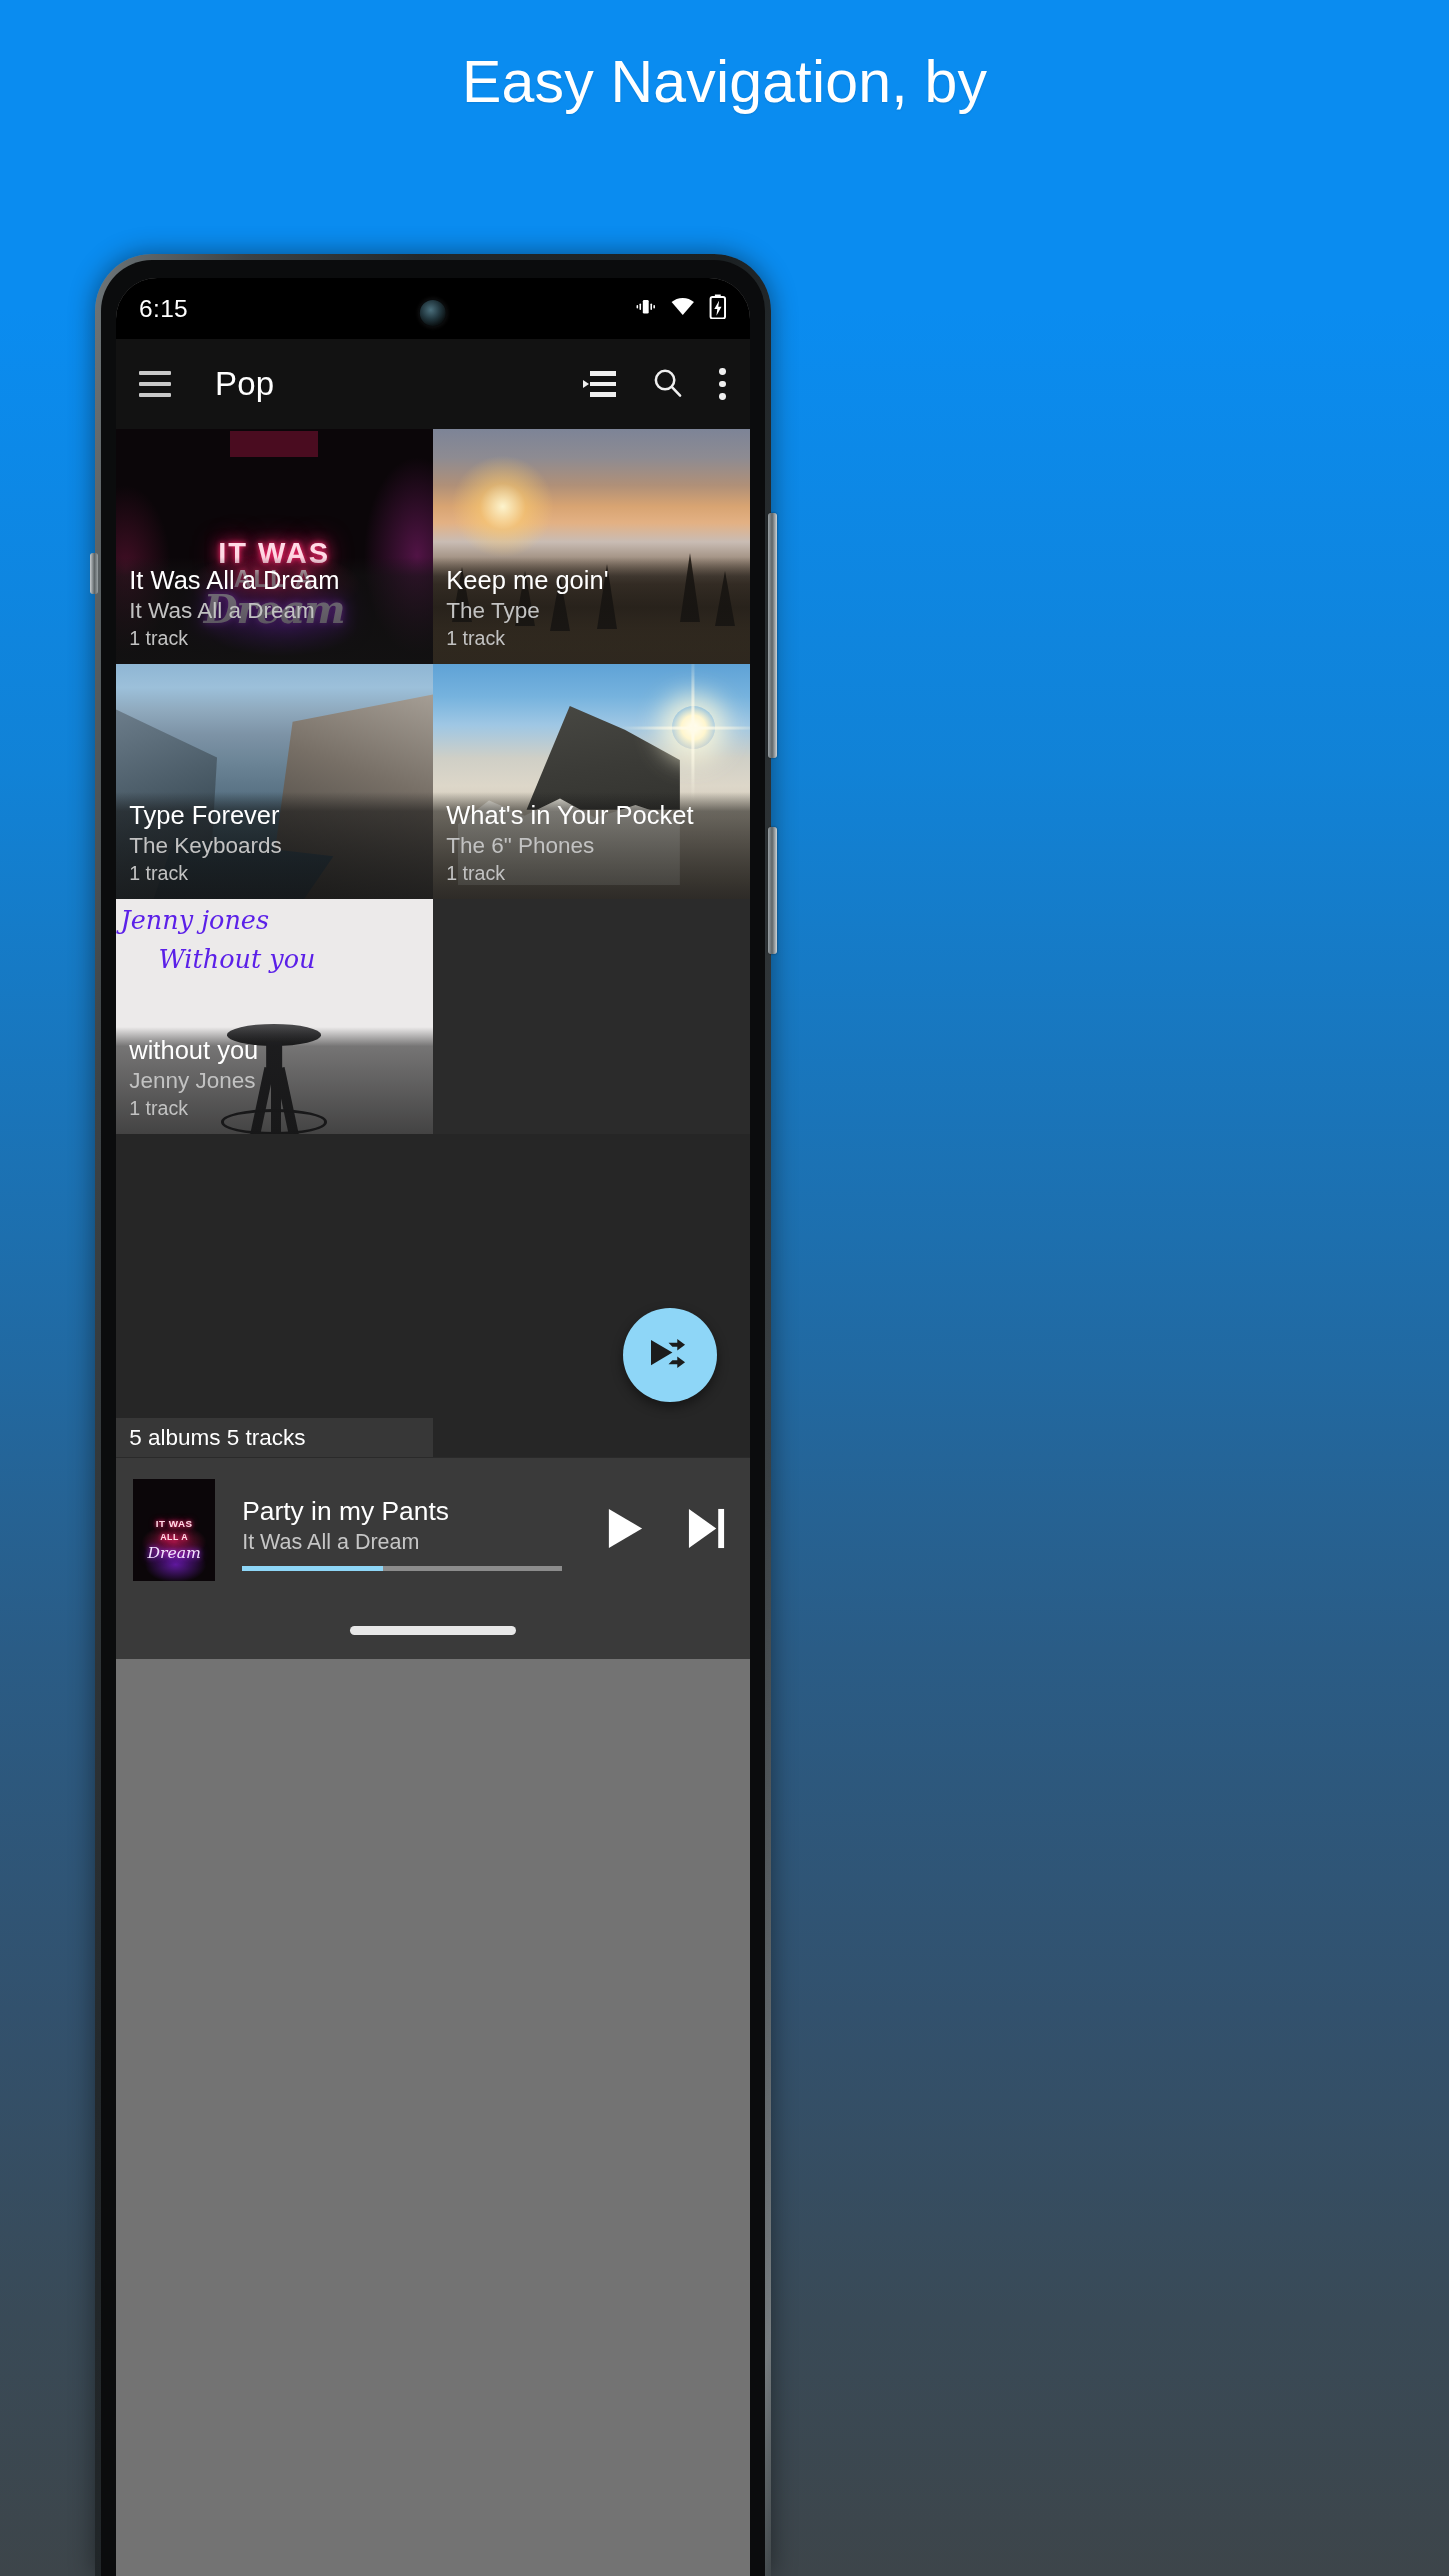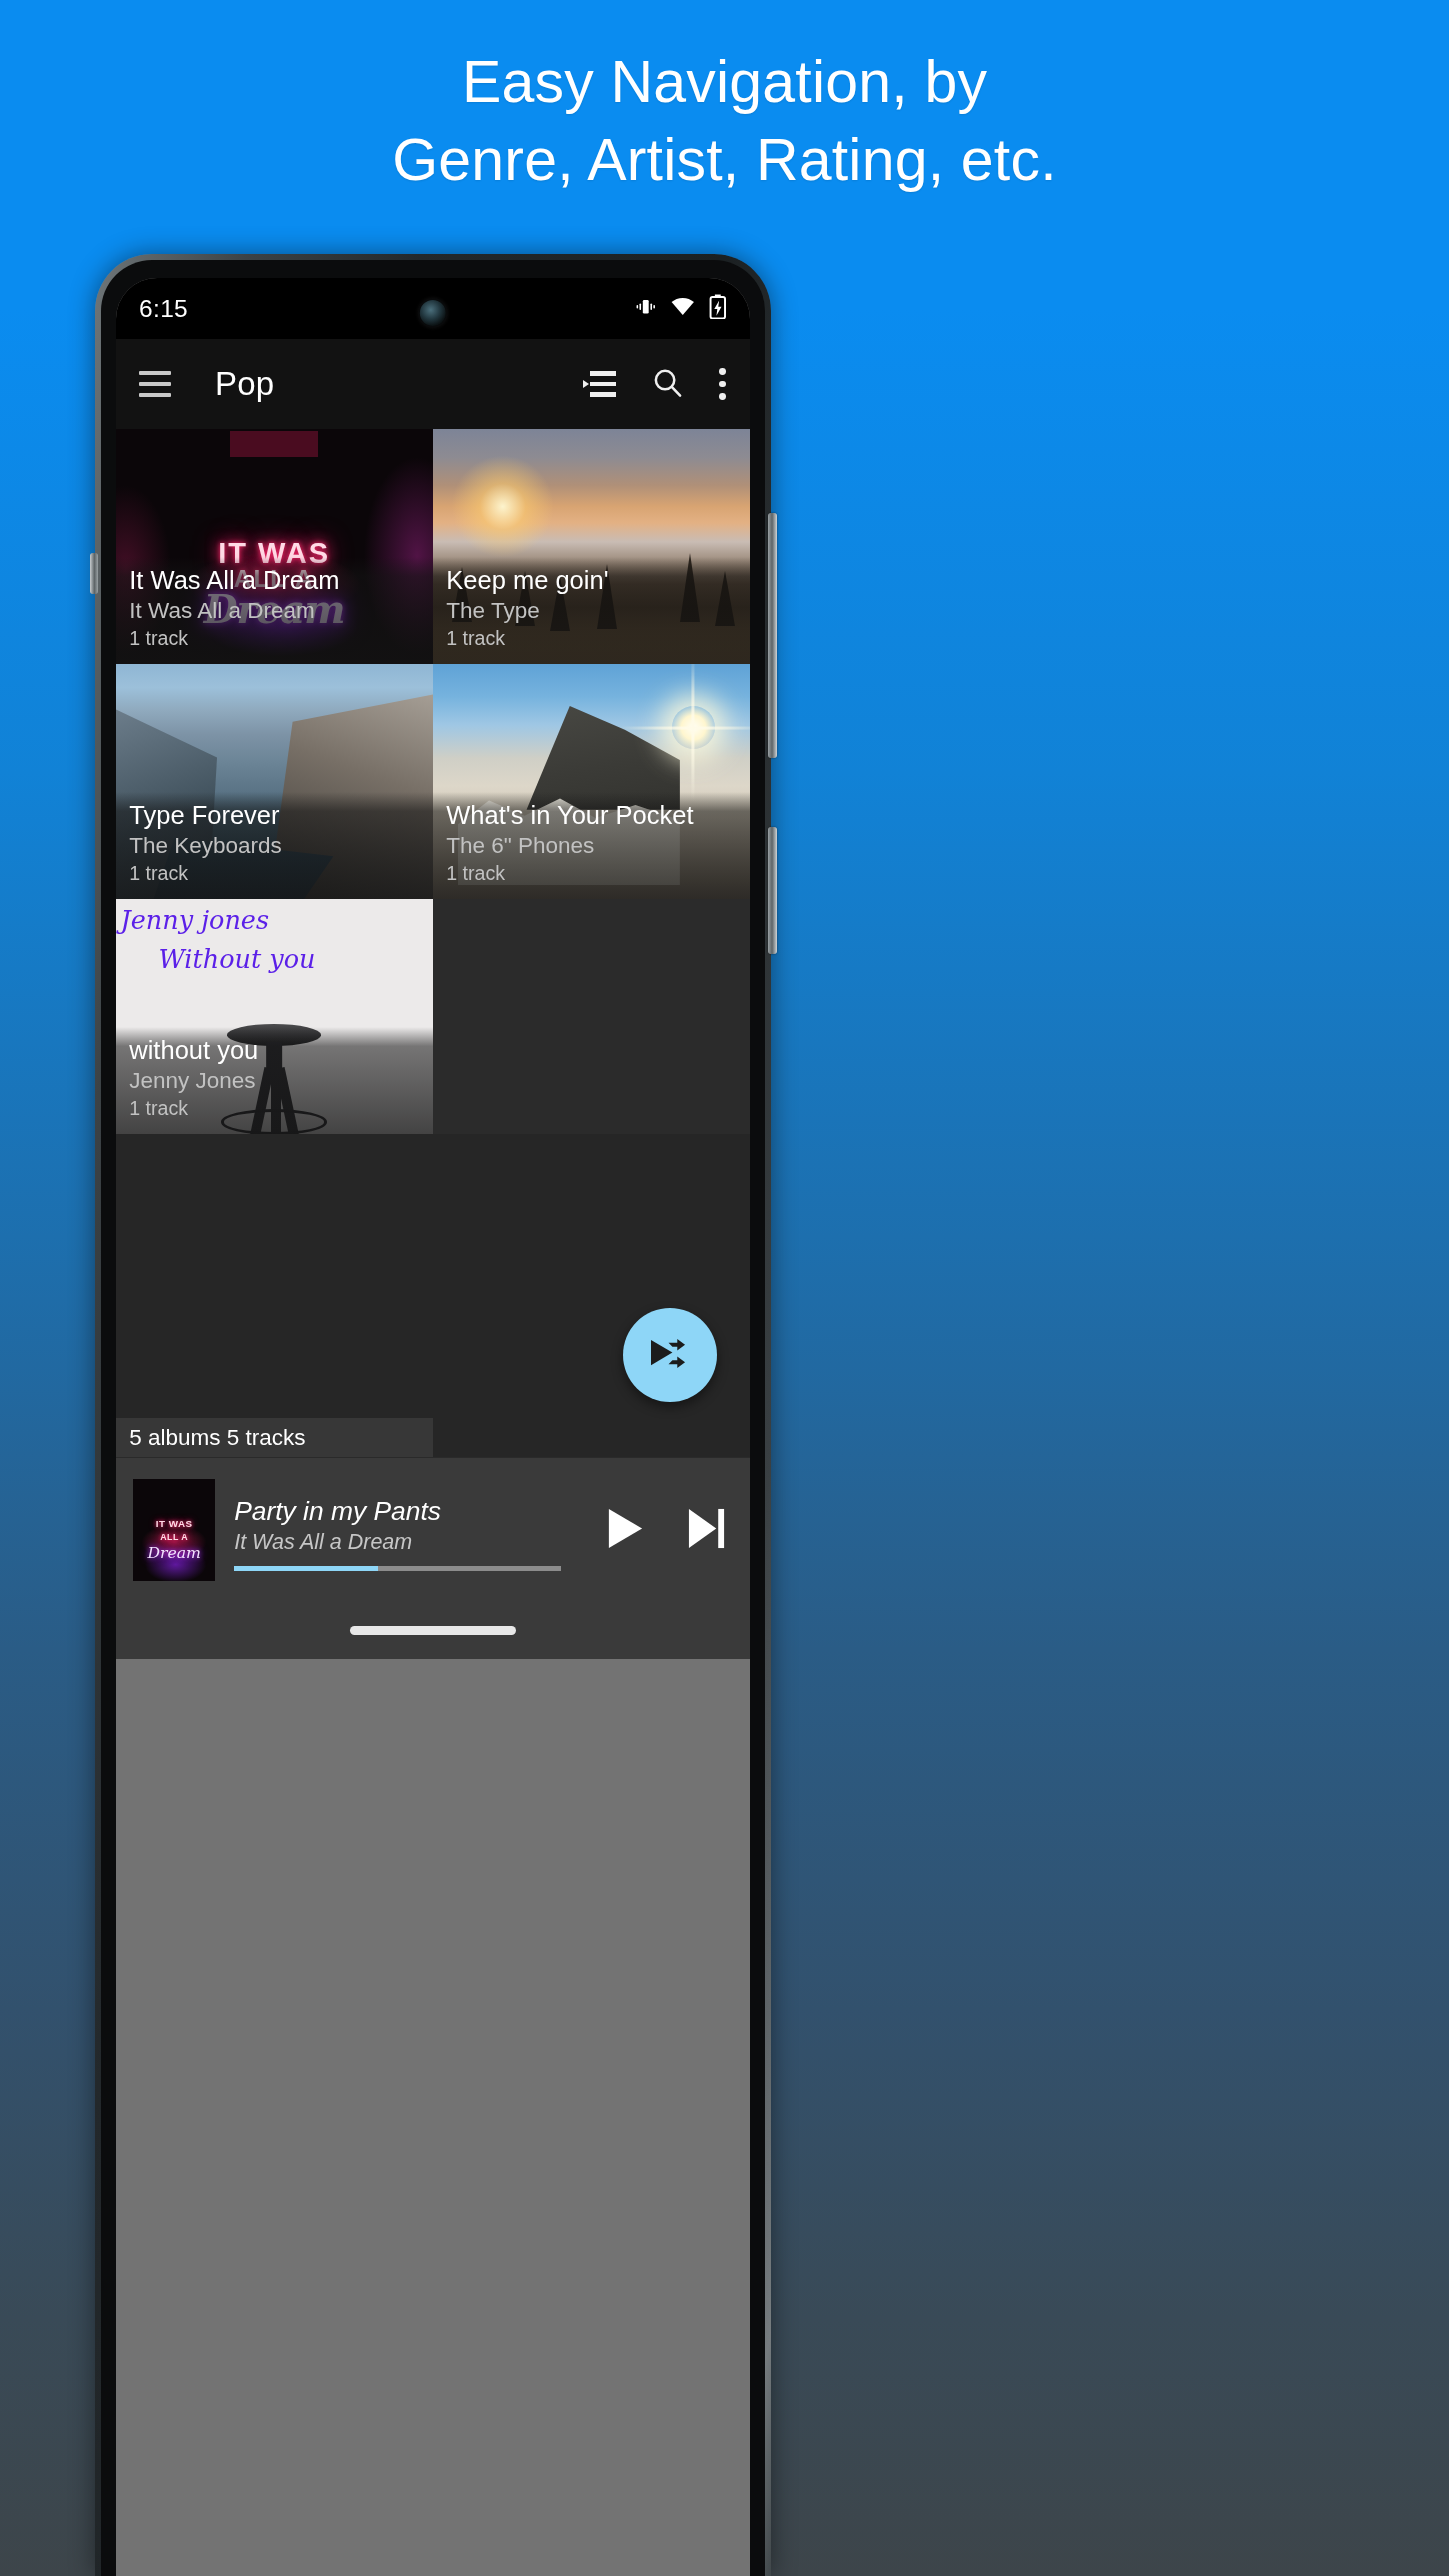--- a/index.html
+++ b/index.html
@@ -246,37 +246,36 @@
       radial-gradient(ellipse 60% 26% at 50% 62%, rgba(255,40,110,.55) 0%, rgba(255,40,110,0) 66%),
       radial-gradient(ellipse 55% 26% at 52% 84%, rgba(150,40,255,.6) 0%, rgba(150,40,255,0) 68%),
       #0b0609; }
   .pa-l1 { position:absolute; left:0; right:0; top:38%; text-align:center; font-size:9.8px; font-weight:700;
            color:#ffdbe6; text-shadow:0 0 3.9px #ff2b6d,0 0 7.8px #e01060; letter-spacing:0.5px;}
   .pa-l2 { position:absolute; left:0; right:0; top:52%; text-align:center; font-size:8.8px; font-weight:700;
            color:#ffdbe6; text-shadow:0 0 3.9px #ff2b6d,0 0 7.8px #e01060; letter-spacing:0.5px;}
   .pa-l3 { position:absolute; left:0; right:0; top:63%; text-align:center; font-size:15.7px;
            color:#f3e4ff; font-family:"DejaVu Serif",serif; font-style:italic;
            text-shadow:0 0 4.9px #b83cff,0 0 9.8px #9b1fff;}
-  .player-info { flex:1; min-width:0; margin-left:19px; padding-top:5.9px;font-style:italic; }
+  .player-info { flex:1; min-width:0; margin-left:27px; padding-top:5.9px; }
   .player-title { color:#ffffff; font-size:26.4px; line-height:33px; white-space:nowrap; overflow:hidden; }
   .player-sub { color:#c6c6c6; font-size:21.5px; line-height:29px; white-space:nowrap; overflow:hidden; }
   .progress { margin-top:9.8px; height:4.9px; background:#8c8c8c; width:92%; position:relative; }
   .progress-fill { position:absolute; left:0; top:0; bottom:0; background:#8ed6f7; }
   .player-ctrls { display:flex; align-items:center; gap:39px; margin-left:13.7px; }
 
   
   .navbar { height:57px; background:#3a3a3a; display:flex; align-items:center; justify-content:center; }
   .nav-pill { width:166px; height:8.8px; border-radius:4.9px; background:#e8e8e8; }
 </style>
 </head>
 <body>
 
 <div class="headline">
   <div>Easy Navigation, by</div>
-  <div>Genre, Artist, Rating, etc.</div>
 </div>
 
 <div class="phone">
   <div class="phone-frame"></div>
   <div class="btn-side btn-vol"></div>
   <div class="btn-side btn-pow"></div>
   <div class="btn-left"></div>
 
   <div class="screen">
 

